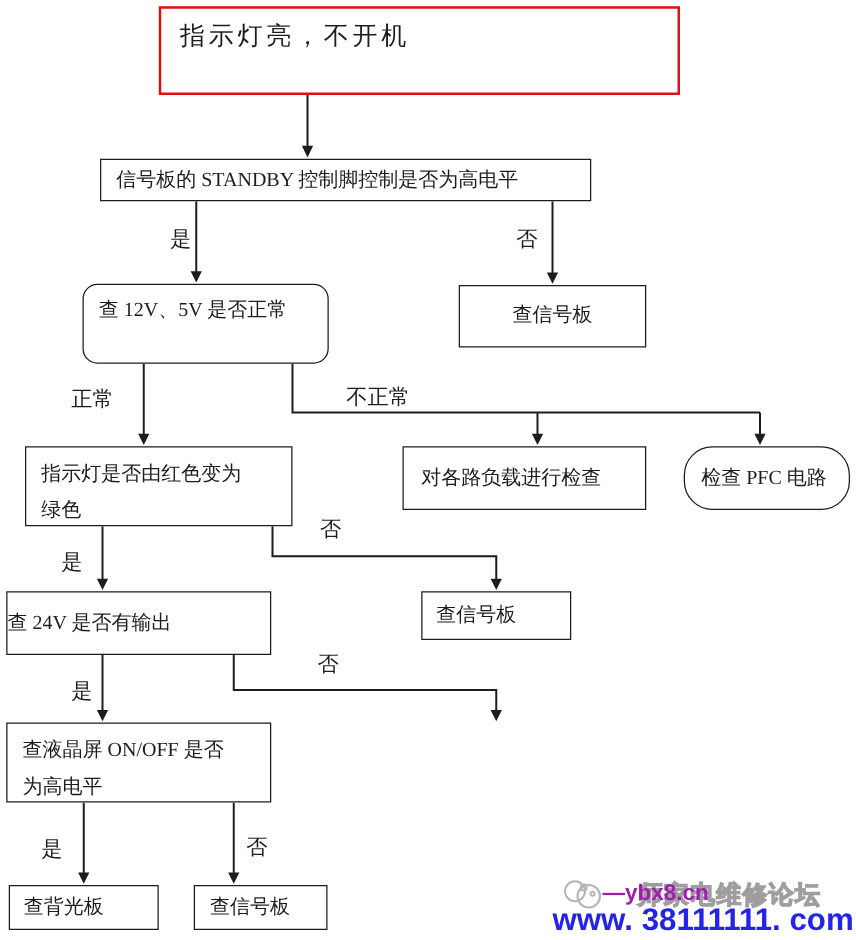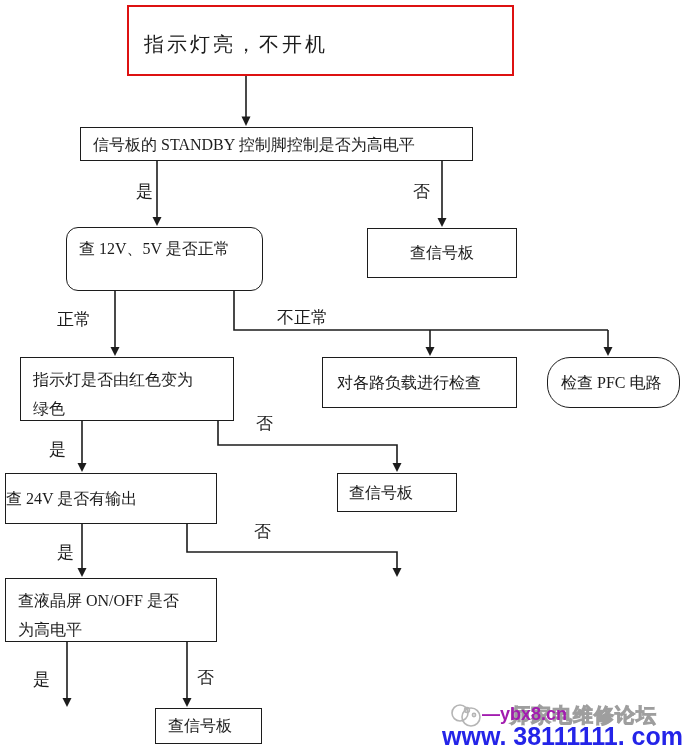--- a/index.html
+++ b/index.html
@@ -6,22 +6,22 @@
   #stage{
     position:relative;width:685px;height:752px;background:#ffffff;overflow:hidden;
     font-family:"Liberation Serif","DejaVu Serif",serif;color:#1c1c1c;
   }
   #connectors{position:absolute;left:0;top:0;z-index:1;}
   .node{
     position:absolute;box-sizing:border-box;border:1.6px solid #1c1c1c;background:#ffffff;
     font-size:16px;color:#1c1c1c;white-space:pre-line;z-index:2;line-height:22px;
   }
   .vcenter{display:flex;align-items:center;}
-  #n-start{left:127px;top:5px;width:387px;height:71px;border:2px solid #dd1111;
-           font-size:20px;letter-spacing:3px;padding:26px 0 0 15px;}
+  #n-start{left:127px;top:5px;width:417px;height:71px;border:2px solid #dd1111;
+           font-size:20px;letter-spacing:3px;padding:11px 0 0 15px;}
   #n-standby{left:80px;top:127px;width:393px;height:34px;padding:6px 0 0 12px;}
   #n-check12v{left:66px;top:227px;width:197px;height:64px;padding:10px 0 0 12px;border-radius:12px;}
   #n-signal1{left:367px;top:228px;width:150px;height:50px;justify-content:center;}
   #n-indicator{left:20px;top:357px;width:214px;height:64px;padding:7px 0 0 12px;line-height:29px;}
   #n-loads{left:322px;top:357px;width:195px;height:51px;padding-left:14px;}
   #n-pfc{left:547px;top:357px;width:133px;height:51px;padding-left:13px;border-radius:23px;}
   #n-check24v{left:5px;top:473px;width:212px;height:51px;}
   #n-signal2{left:337px;top:473px;width:120px;height:39px;padding-left:11px;}
   #n-lcd{left:5px;top:578px;width:212px;height:64px;padding:7px 0 0 12px;line-height:29px;}
   #n-load{left:350px;top:578px;width:123px;height:50px;padding-left:13px;}
@@ -102,20 +102,21 @@
   <div class="node vcenter" id="n-pfc">检查 PFC 电路</div>
 
   <div class="node vcenter" id="n-check24v">查 24V 是否有输出</div>
 
   <div class="node vcenter" id="n-signal2">查信号板</div>
 
   <div class="node" id="n-lcd">查液晶屏  ON/OFF  是否
 为高电平</div>
 
 
+  <div class="node vcenter" id="n-backlight">查背光板</div>
 
   <div class="node vcenter" id="n-signal3">查信号板</div>
 
   <span class="elabel" id="l-yes1">是</span>
   <span class="elabel" id="l-no1">否</span>
   <span class="elabel" id="l-normal">正常</span>
   <span class="elabel" id="l-abnormal">不正常</span>
   <span class="elabel" id="l-yes2">是</span>
   <span class="elabel" id="l-no2">否</span>
   <span class="elabel" id="l-yes3">是</span>

